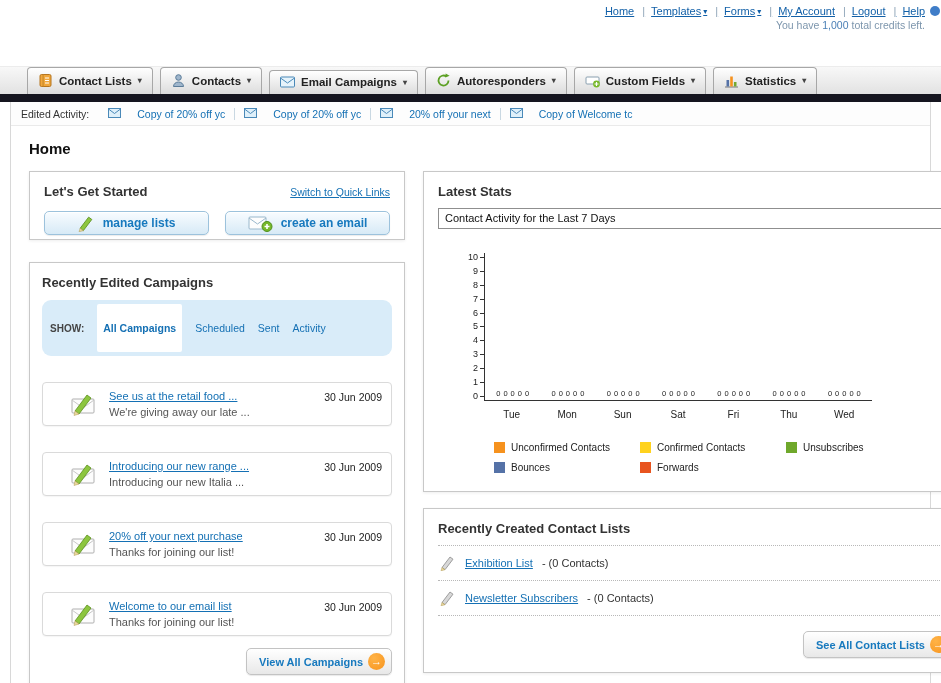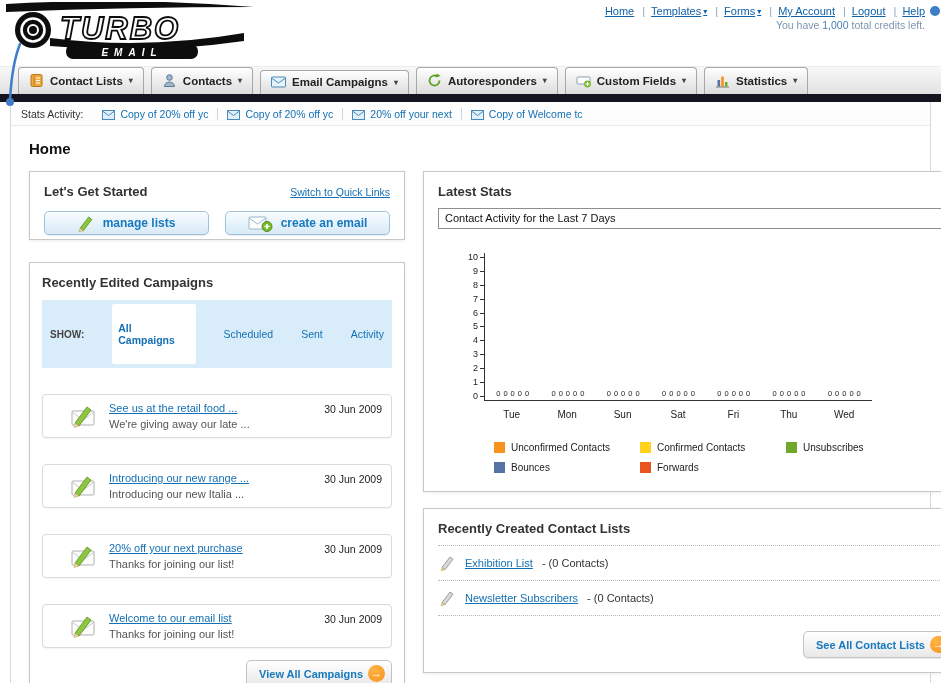--- a/index.html
+++ b/index.html
@@ -15,51 +15,51 @@
   .top-right { position:absolute; right:16px; top:5px; text-align:right; }
   .top-links { display:flex; justify-content:flex-end; align-items:center; font-size:11px; }
   .top-link { color:#1260a8; text-decoration:underline; cursor:pointer; display:flex; align-items:center; gap:2px; }
   .top-link:not(:last-child)::after { content:"|"; color:#8fa5b8; margin:0 6px; text-decoration:none; display:inline-block; }
   .dd-arrow { font-size:8px; color:#1260a8; text-decoration:none; }
   .login-line { margin-top:4px; font-size:10.5px; color:#7d96ad; }
   .login-line .hl { color:#4a7fb5; }
   .credits-line { margin-top:2px; font-size:10.5px; color:#7d96ad; }
   .credits-line .hl { color:#4a7fb5; }
   
-  .nav { height:28px; background:linear-gradient(#f8f8f8,#e2e2e2); border-top:1px solid #ececec; display:flex; align-items:flex-end; padding-left:18px; }
+  .nav { height:28px; background:linear-gradient(#f8f8f8,#e2e2e2); border-top:1px solid #ececec; display:flex; align-items:flex-end; padding-left:27px; }
   .tab { display:flex; align-items:center; gap:6px; padding:5px 10px 6px; font-size:11.5px; font-weight:bold; color:#222;
          background:linear-gradient(#ffffff,#dcdcdc); border:1px solid #a7a7a7; border-bottom:none; border-radius:4px 4px 0 0;
          margin-right:7px; cursor:pointer; white-space:nowrap; }
   .tab .dd-arrow { color:#444; }
   .nav-stripe { height:8px; background:#15151f; }
   
   .content { margin:0 10px; border:1px solid #d8d8d8; border-top:none; min-height:548px; background:#fff; }
   .activity-bar { height:24px; display:flex; align-items:center; padding:0 10px; font-size:10.5px; border-bottom:1px solid #eaeaea; background:#fdfdfd; }
   .activity-label { color:#333; margin-right:10px; }
-  .activity-item { display:flex; align-items:flex-end; gap:5px; color:#1470b4; padding:0 9px; cursor:pointer; }
+  .activity-item { display:flex; align-items:flex-start; gap:16px; color:#1470b4; padding:0 9px; cursor:pointer; }
   .activity-item:not(:last-of-type) { border-right:1px solid #c9d8e2; }
   .page-body { padding:9px 18px 22px; }
   .page-title { font-size:15px; font-weight:bold; color:#111; margin:5px 0 14px; }
   .cols { display:flex; gap:18px; align-items:flex-start; }
   .col-left { width:376px; flex:none; }
   .col-right { flex:1; }
   .panel { border:1px solid #c8c8c8; background:#fff; box-shadow:0 1px 3px rgba(0,0,0,.07); }
   .panel-title { font-size:13px; font-weight:bold; color:#333; }
   
   .get-started { padding:12px 14px 4px; }
   .panel-head { display:flex; justify-content:space-between; align-items:center; }
   .quick-links { font-size:10.5px; color:#1470b4; text-decoration:underline; cursor:pointer; }
   .gs-buttons { display:flex; gap:16px; margin-top:12px; }
   .gs-btn { flex:1; height:24px; display:flex; align-items:center; justify-content:center; gap:8px;
             border:1px solid #9cc2dc; border-radius:5px; background:linear-gradient(#f8fcff,#d7eaf6);
             box-shadow:inset 0 1px 0 #fff, 0 1px 1px rgba(0,0,0,.08);
             color:#1779be; font-weight:bold; font-size:12px; cursor:pointer; }
   
   .campaigns { margin-top:22px; padding:12px 12px 14px; }
-  .filter-row { margin-top:10px; background:#d9ecf9; padding:4px 8px; display:flex; align-items:center; gap:28px; font-size:10.5px; }
+  .filter-row { margin-top:10px; background:#d9ecf9; padding:4px 8px; display:flex; align-items:center; gap:13px; font-size:10.5px;border-radius:9px; }
   .show-label { font-weight:bold; color:#444; font-size:10px; }
   .filter { color:#1470b4; cursor:pointer; }
   .filter.active { font-weight:bold; background:#fff; padding:18px 6px; border-radius:2px; }
   .camp-item { position:relative; margin-top:26px; border:1px solid #dadada; border-radius:4px; padding:7px 26px; display:flex; gap:10px; background:#fff; box-shadow:0 1px 1px rgba(0,0,0,.04); }
   .camp-title { font-size:11px; color:#1470b4; text-decoration:underline; cursor:pointer; }
   .camp-sub { font-size:11px; color:#555; margin-top:4px; }
   .camp-date { position:absolute; right:9px; top:8px; font-size:10.5px; color:#222; }
   .view-all-row { margin-top:12px; display:flex; justify-content:flex-end; }
   .pill-btn { display:flex; align-items:center; gap:5px; height:27px; padding:0 6px 0 12px; border:1px solid #c3c3c3; border-radius:5px;
               background:linear-gradient(#ffffff,#e8e8e8); color:#1779be; font-weight:bold; font-size:11px; cursor:pointer; box-shadow:0 1px 1px rgba(0,0,0,.09); }
@@ -88,34 +88,20 @@
   .cl-item { display:flex; align-items:center; gap:9px; padding:9px 2px; border-bottom:1px dotted #b8b8b8; font-size:11px; }
   .cl-name { color:#1470b4; text-decoration:underline; cursor:pointer; }
   .cl-detail { color:#333; }
   .see-all-row { margin-top:15px; display:flex; justify-content:flex-end; }
   .icon { flex:none; display:inline-flex; }
 </style>
 </head>
 <body>
 
 <div class="top-bar">
-  <div class="logo-wrap">
-    <svg width="260" height="110" viewBox="0 0 260 110">
-      <path d="M0 2 Q125 -5 248 5 Q125 5 0 10 Z" fill="#0d0d0d"></path>
-      <circle cx="27" cy="28" r="18" fill="#0d0d0d"></circle>
-      <circle cx="27" cy="28" r="11.5" fill="none" stroke="#fff" stroke-width="2.6"></circle>
-      <circle cx="27" cy="28" r="5" fill="none" stroke="#fff" stroke-width="2"></circle>
-      <path d="M44 36 Q140 48 238 31 L238 39 Q140 53 44 44 Z" fill="#0d0d0d"></path>
-      <text x="54" y="37" font-family="'Liberation Sans',sans-serif" font-size="31" font-weight="bold" font-style="italic" fill="#ffffff" stroke="#0d0d0d" stroke-width="1.8" letter-spacing="2">TURBO</text>
-      <rect x="60" y="42" width="132" height="15" rx="7" fill="#0d0d0d"></rect>
-      <text x="126" y="53.5" text-anchor="middle" font-family="'Liberation Sans',sans-serif" font-size="10" font-weight="bold" font-style="italic" fill="#ffffff" letter-spacing="6">EMAIL</text>
-      <path d="M14 42 Q6 62 4 98" fill="none" stroke="#3f7dc8" stroke-width="2.5" stroke-linecap="round"></path>
-      <circle cx="4" cy="100" r="4" fill="#3f7dc8"></circle>
-    </svg>
-  </div>
   <span class="corner-dot"></span>
   <div class="top-right">
     <div class="top-links">
       <span class="top-link">
           <span>Home</span>
         </span>
       <span class="top-link">
           <span>Templates</span>
           <span class="dd-arrow">▾</span>
         </span>
@@ -203,21 +189,21 @@
       </span>
     <span>Statistics</span>
       <span class="dd-arrow">▾</span>
   </div>
 </div>
 <div class="nav-stripe"></div>
 
 <div class="content">
 
   <div class="activity-bar">
-    <span class="activity-label">Stats Activity:</span>
+    <span class="activity-label">Edited Activity:</span>
     <span class="activity-item">
       <span class="icon">
           <svg width="13" height="10" viewBox="0 0 13 10">
             <rect x="0.5" y="0.5" width="12" height="9" fill="#dff0fa" stroke="#4a89b8"></rect>
             <path d="M0.5 1 L6.5 5.5 L12.5 1" fill="none" stroke="#4a89b8"></path>
           </svg>
         </span>
       <span>Copy of 20% off yc</span>
     </span>
     <span class="activity-item">

